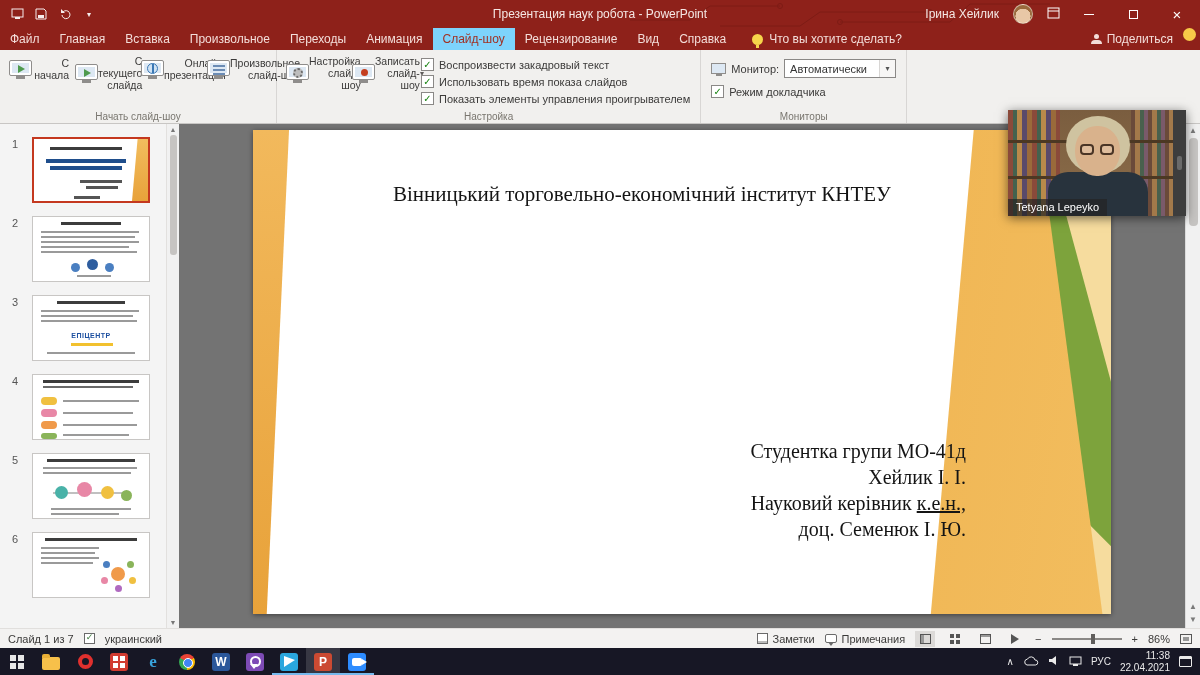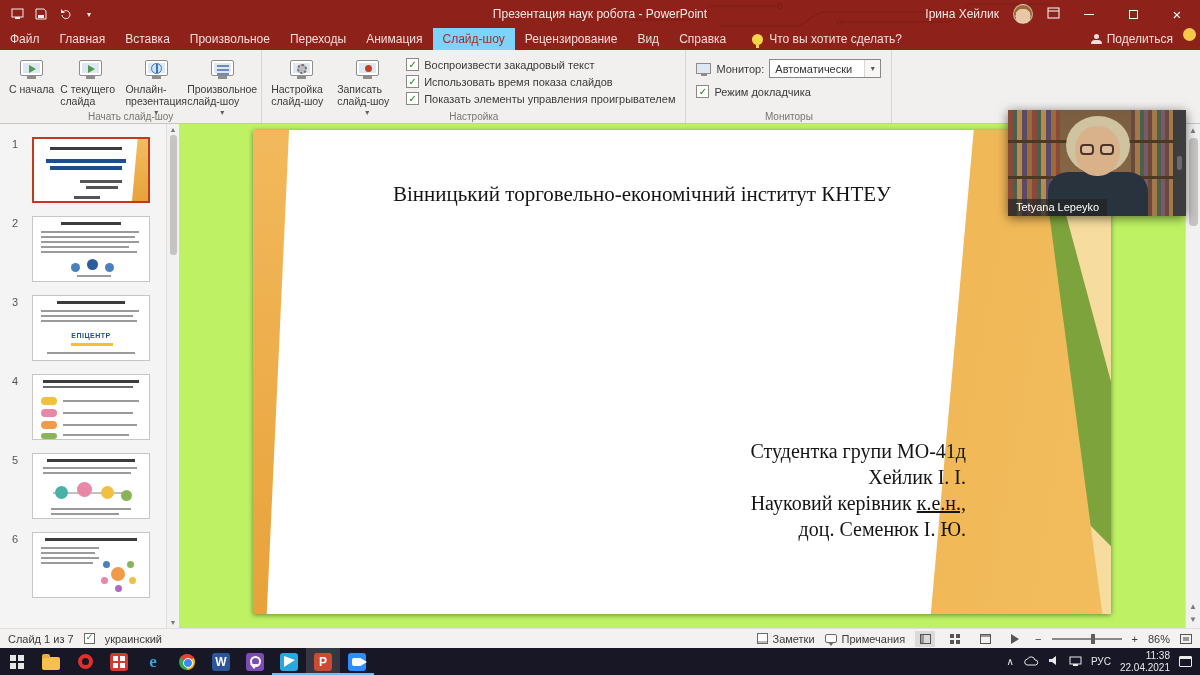--- a/index.html
+++ b/index.html
@@ -34,21 +34,21 @@
   .person-ic::before{content:"";position:absolute;left:3px;top:0;width:5px;height:5px;border-radius:50%;background:#f3ddd9}
   .person-ic::after{content:"";position:absolute;left:0;bottom:0;width:11px;height:4px;border-radius:4px 4px 0 0;background:#f3ddd9}
   .smiley{width:13px;height:13px;border-radius:50%;background:#f7c948;margin-right:4px}
 
   
   .ribbon{position:absolute;top:50px;left:0;right:0;height:74px;background:#f1f0ee;
           border-bottom:1px solid #c8c6c4;display:flex;z-index:20}
   .rgroup{position:relative;height:100%;padding:3px 6px 14px 6px;border-right:1px solid #d8d6d4;
           display:flex;align-items:flex-start}
   .glabel{position:absolute;bottom:1px;left:0;right:0;text-align:center;font-size:10px;color:#79766f;white-space:nowrap}
-  .rbtn{display:flex;flex-direction:column;align-items:center;text-align:left;font-size:10.5px;
+  .rbtn{display:flex;align-items:center;text-align:right;font-size:10.5px;
         line-height:1.15;color:#3b3a39;padding:2px 3px;min-width:46px;max-width:66px}
   .rbtn .bico{height:26px;display:flex;align-items:center;justify-content:center;margin-bottom:2px;position:relative}
   .darr{font-size:8px;color:#5f5d5b;display:block;margin-top:1px}
   .mon{width:23px;height:16px;border:1px solid #8f8d8b;background:#fff;border-radius:2px;position:relative}
   .mon::after{content:"";position:absolute;bottom:-4px;left:6px;width:9px;height:3px;background:#8f8d8b}
   .mon .scr{position:absolute;inset:2px;background:#dde8f3}
   .play{position:absolute;left:8px;top:4px;width:0;height:0;border-left:7px solid #4e9a4e;
         border-top:4px solid transparent;border-bottom:4px solid transparent}
   .globe{position:absolute;left:5px;top:2px;width:11px;height:11px;border-radius:50%;border:1px solid #3a78b5;background:#cfe2f3}
   .globe::after{content:"";position:absolute;left:4px;top:0;width:2px;height:9px;background:#3a78b5}
@@ -77,21 +77,21 @@
   .titem{position:relative;margin:13px 8px 7px 32px;width:118px;height:66px}
   .tnum{position:absolute;left:-20px;top:1px;font-size:11px;color:#555}
   .tbox{position:absolute;inset:0;background:#fff;border:1px solid #c8c6c4;overflow:hidden}
   .tbox.sel{border:2px solid #c4381f}
   .tscroll{position:absolute;top:124px;left:166px;width:13px;bottom:47px;background:#f1f1f1;
            border-left:1px solid #e2e0de;z-index:11;display:flex;flex-direction:column;align-items:center;
            justify-content:space-between;font-size:7px;color:#777;padding:2px 0}
   .tthumb{width:7px;height:120px;background:#c6c4c2;border-radius:3px}
 
   
-  .canvas{position:absolute;top:124px;left:179px;right:15px;bottom:47px;background:#bef264;z-index:5}
+  .canvas{position:absolute;top:124px;left:179px;right:15px;bottom:47px;background:#737373;z-index:5}
   .slide{position:absolute;left:74px;top:6px;width:858px;height:484px;background:#fff;
          box-shadow:0 1px 5px rgba(0,0,0,.45);overflow:hidden;font-family:"Liberation Serif",serif}
   .sd{position:absolute;inset:0;pointer-events:none}
   .sd-pale{background:#f6dc9e;clip-path:polygon(88% 0,100% 0,100% 100%,83% 100%)}
   .sd-green{background:#7da33c;clip-path:polygon(86% 18%,93% 6%,100% 52%,100% 86%,91% 70%)}
   .sd-orange{background:linear-gradient(100deg,#eca53c,#f2bd5e);clip-path:polygon(84% 0,91.5% 0,99% 100%,79% 100%)}
   .sd-left{background:linear-gradient(#f2b95c,#e8a23a);clip-path:polygon(0 0,4.2% 0,1.6% 100%,0 100%)}
   .s-inst{position:absolute;left:40px;right:120px;top:52px;text-align:center;font-size:21px;color:#141414}
   .s-title{position:absolute;left:40px;right:100px;top:148px;text-align:center;font-size:27px;
            font-weight:bold;color:#1f4e8c;line-height:1.4}

